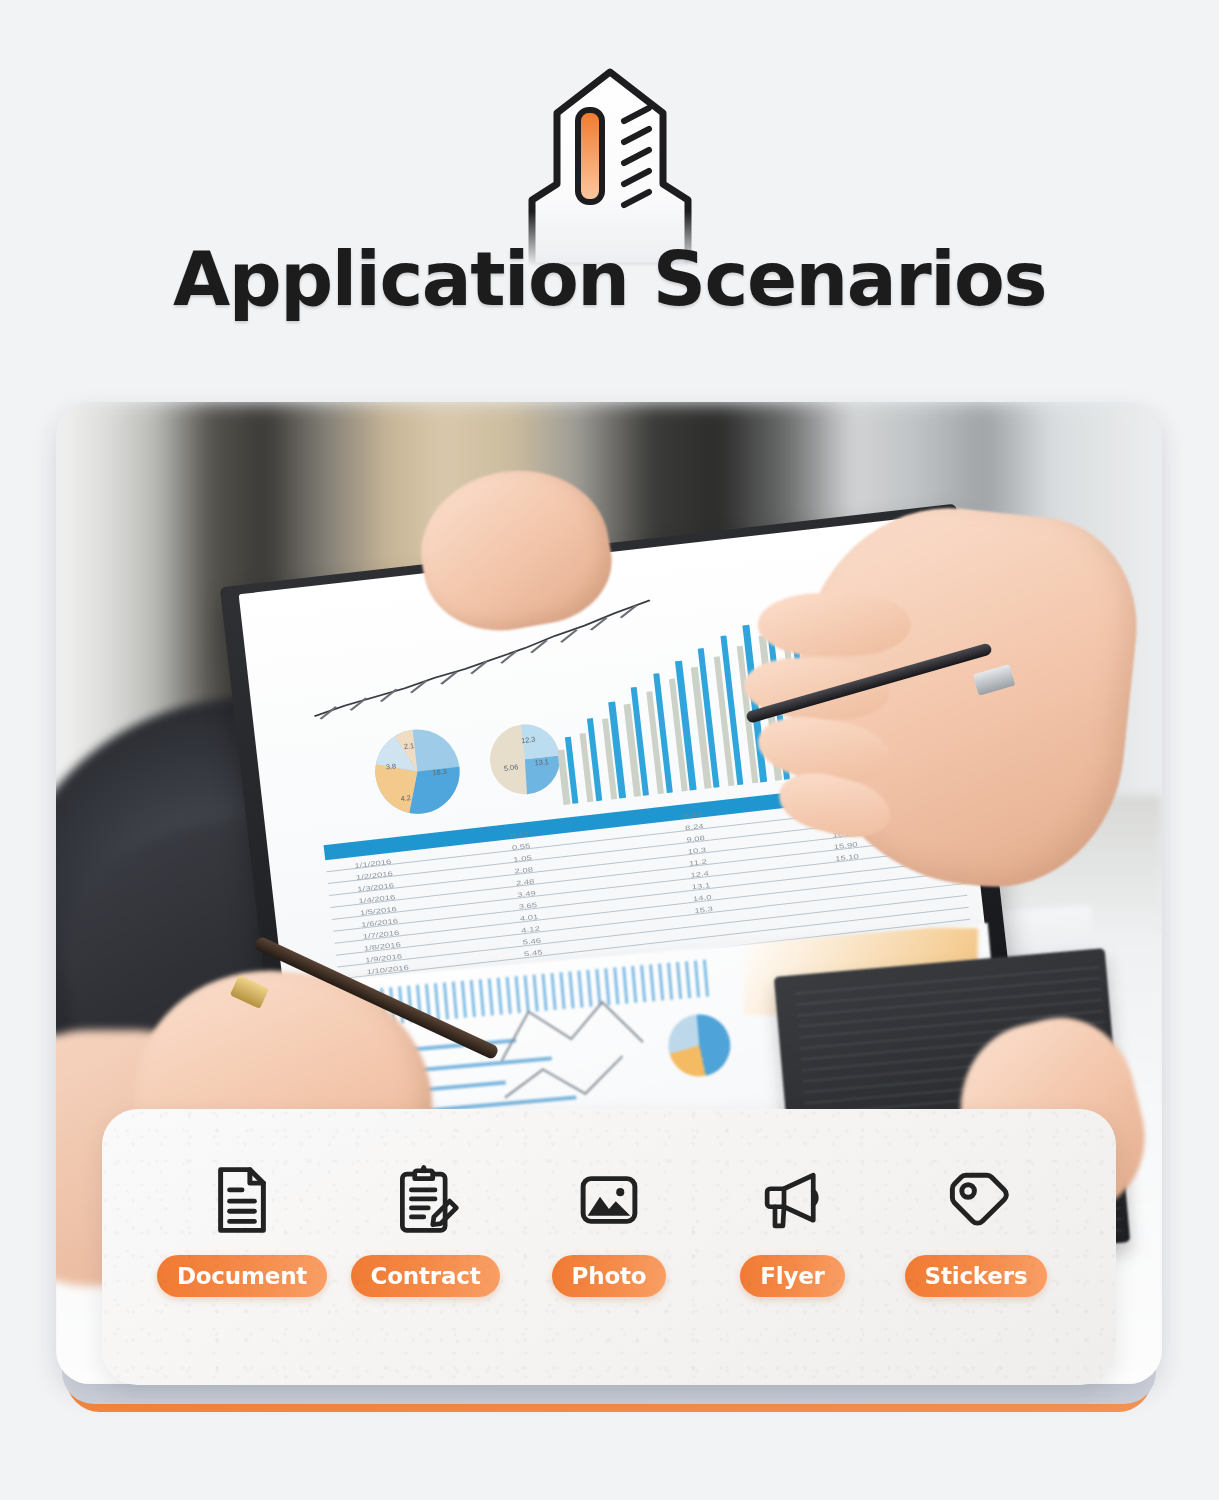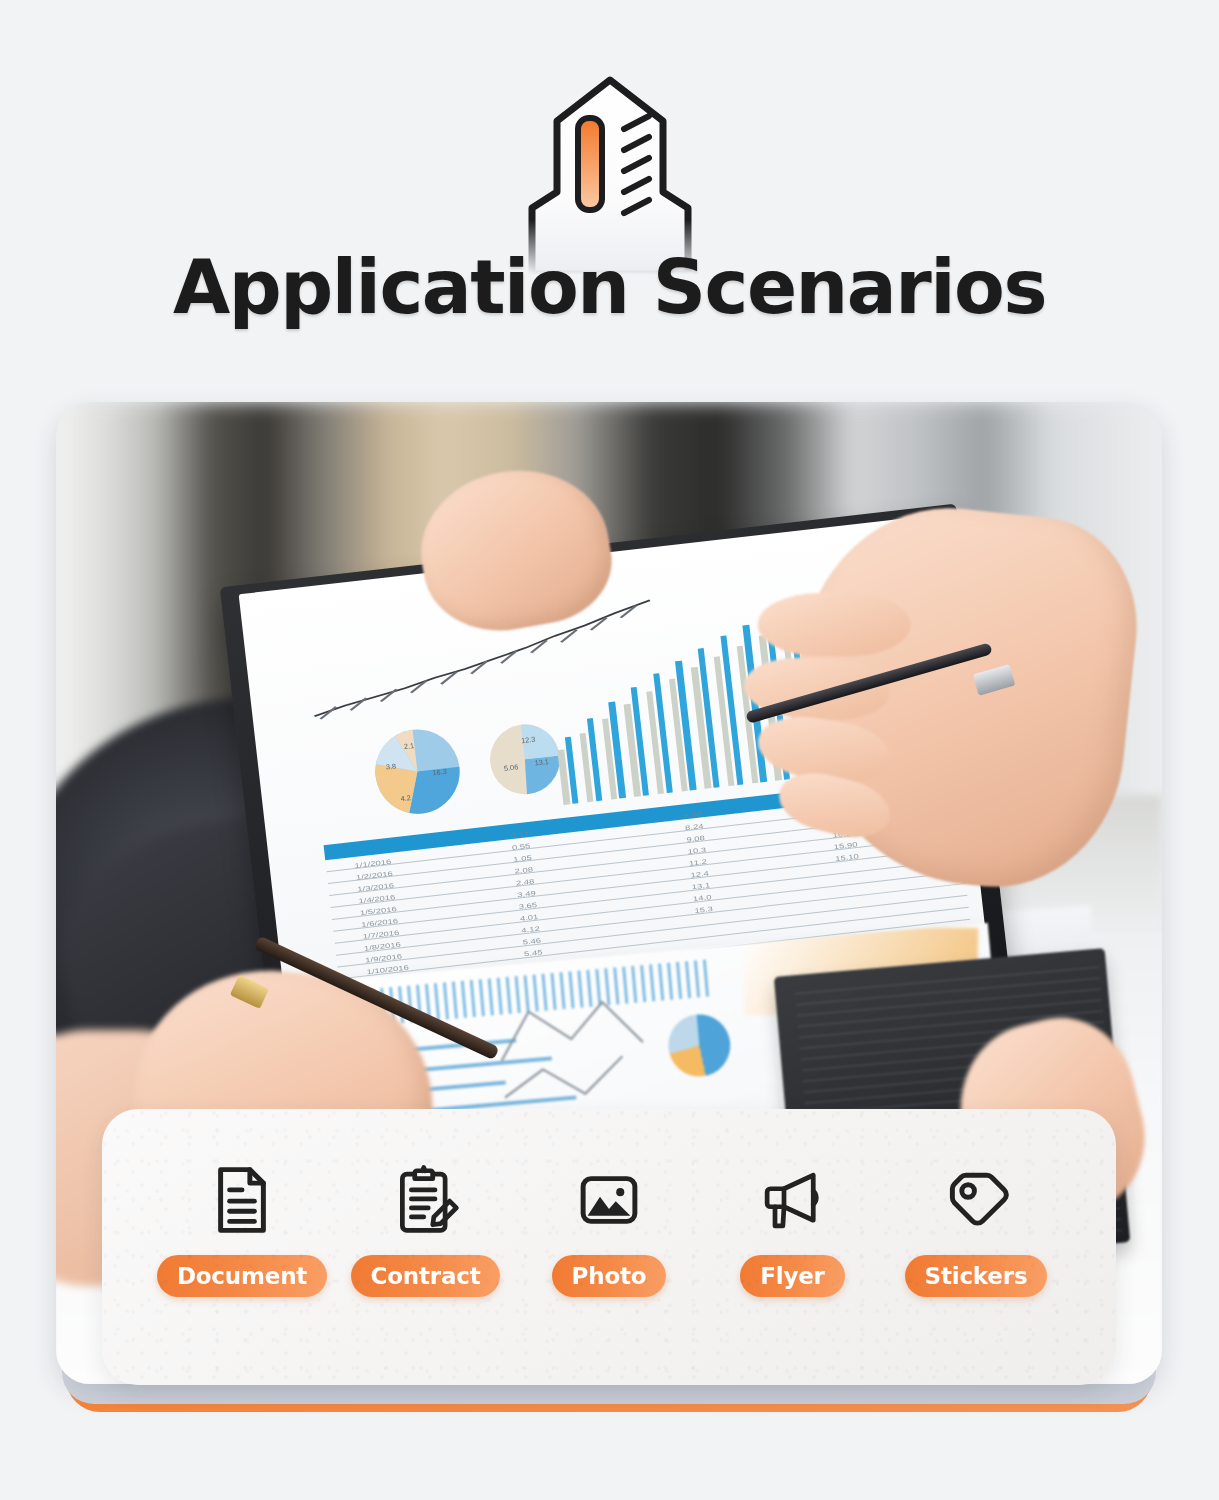--- a/index.html
+++ b/index.html
@@ -15,21 +15,21 @@
   .page {
     position: relative;
     width: 1219px;
     height: 1500px;
     background: #f2f3f5;
   }
 
   
   .header {
     position: absolute;
-    left: 0; top: 12px;
+    left: 0; top: 4px;
     width: 1219px;
     height: 390px;
   }
 
   .brand-mark {
     position: absolute;
     left: 50%;
     top: 62px;
     transform: translateX(-50%);
     width: 216px;

